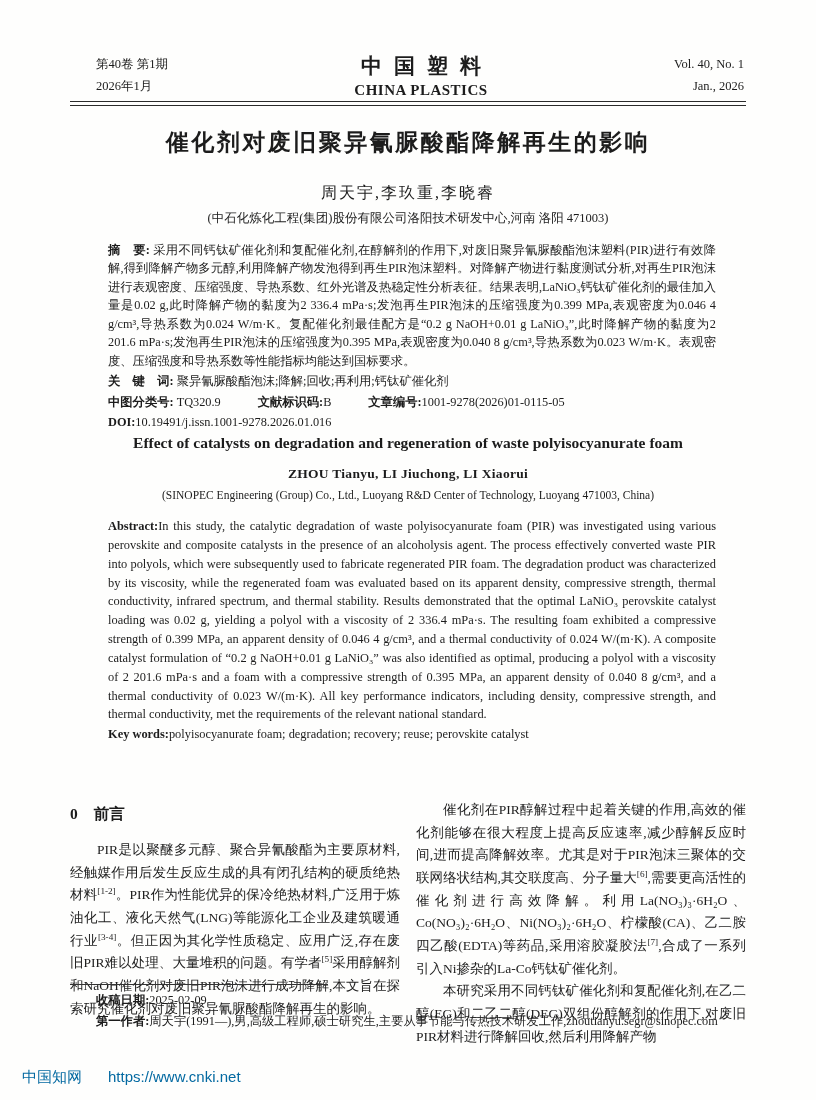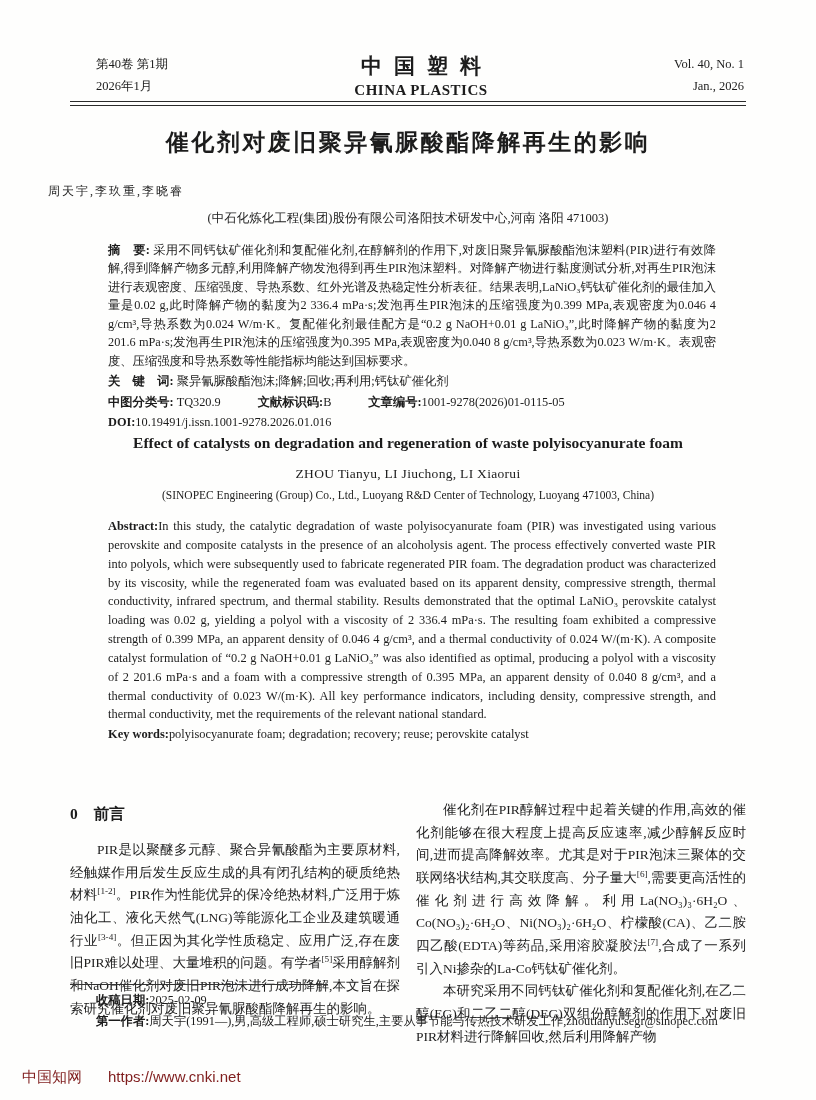--- a/index.html
+++ b/index.html
@@ -18,35 +18,35 @@
   .hd-center { text-align:center; }
   .journal-cn { font-size:21px; font-weight:bold; letter-spacing:12px; text-indent:12px; }
   .journal-en { font-size:15px; font-weight:bold; letter-spacing:0.5px; margin-top:2px; }
   .hd-right { font-size:12.5px; text-align:right; line-height:1.75; }
   .double-rule { position:absolute; top:101px; left:70px; right:70px; height:2.5px;
     border-top:1.6px solid #2b2b2b; border-bottom:1px solid #2b2b2b; }
 
   
   .title-cn { position:absolute; top:127px; left:0; right:0; text-align:center;
     font-size:23px; font-weight:bold; letter-spacing:2.5px; }
-  .authors-cn { position:absolute; top:183px; left:0; right:0; 
-    font-size:12px; letter-spacing:2px;margin-left:48px; }
+  .authors-cn { position:absolute; top:183px; left:0; right:0; text-align:center;
+    font-size:16px; letter-spacing:2px; }
   .affil-cn { position:absolute; top:210px; left:0; right:0; text-align:center; font-size:12.5px; }
 
   
   .abs-cn { position:absolute; top:241px; left:108px; right:100px;
     font-size:12.3px; line-height:1.5; text-align:justify; }
   .abs-cn p { margin:0; }
   .abs-cn .meta-line { margin-top:2px; text-align:left; }
 
   
   .title-en { position:absolute; top:434px; left:0; right:0; text-align:center;
     font-size:15.5px; font-weight:bold; }
   .authors-en { position:absolute; top:466px; left:0; right:0; text-align:center;
-    font-size:13.5px; letter-spacing:0.3px; }
+    font-size:13.5px; letter-spacing:0.3px;font-weight:bold; }
   .affil-en { position:absolute; top:489px; left:0; right:0; text-align:center; font-size:11.5px; }
   .abs-en { position:absolute; top:517px; left:108px; right:100px;
     font-size:12.4px; line-height:1.52; text-align:justify; }
   .abs-en p { margin:0; }
   .abs-en .kw { margin-top:1px; text-align:left; }
 
   
   .columns { position:absolute; top:752px; left:70px; right:70px; display:flex; gap:16px;margin-top:47px; }
   .col { flex:1 1 0; font-size:13.5px; line-height:1.68; text-align:justify; }
   .sec-head { font-size:15.5px; font-weight:bold; margin:2px 0 12px 0; text-align:left; }
@@ -54,21 +54,21 @@
   .col p { margin:0; text-indent:2em; }
   .col p + p { margin-top:0; }
 
   
   .footnote { position:absolute; top:984px; left:70px; right:70px; font-size:12.3px; line-height:1.7; }
   .fn-rule { width:258px; border-top:1.2px solid #333; height:0; }
   .fn-lines { margin-top:5px; padding-left:26px; }
   .fn-lines div { white-space:nowrap; }
 
   
-  .watermark { position:absolute; left:22px; bottom:13px; color:#7f1d1d;
+  .watermark { position:absolute; left:22px; bottom:13px; color:#0369a1;
     font-family:"Liberation Sans","DejaVu Sans",sans-serif; font-size:15px; }
   .watermark .wm-url { margin-left:26px; }
 </style>
 </head>
 <body>
 
 <div class="page">
 
   <div class="header">
     <div class="hd-left">

